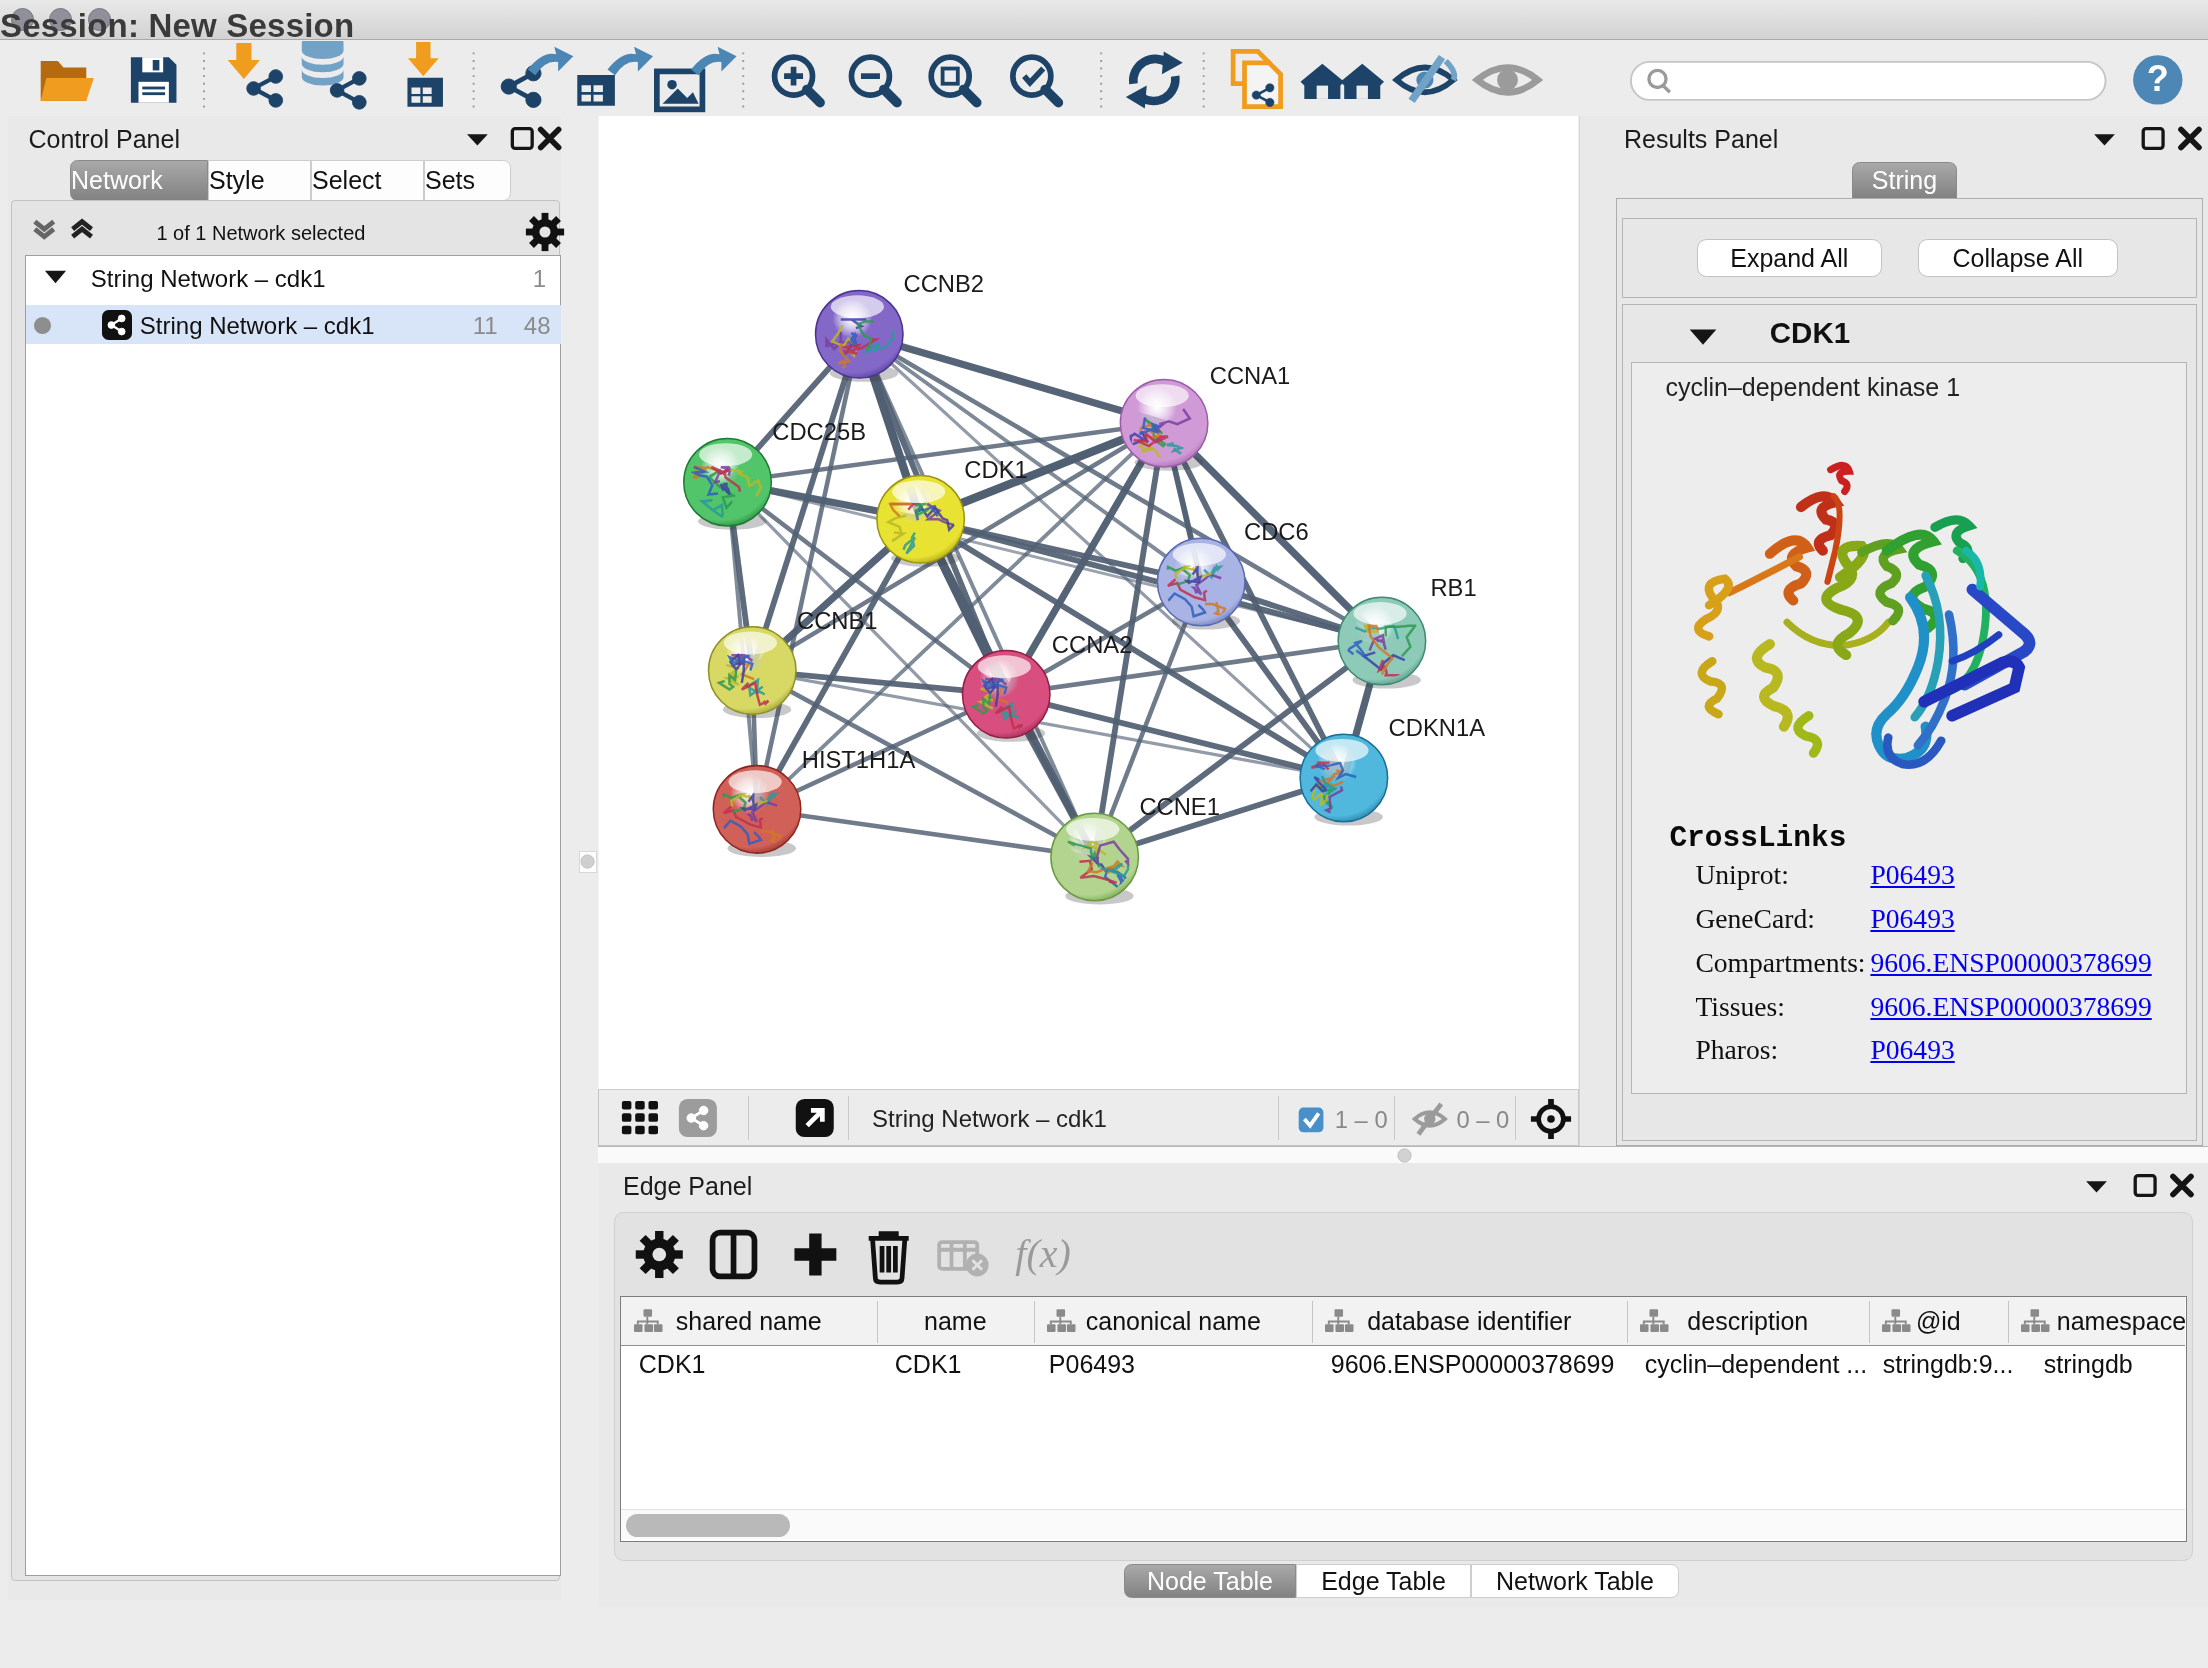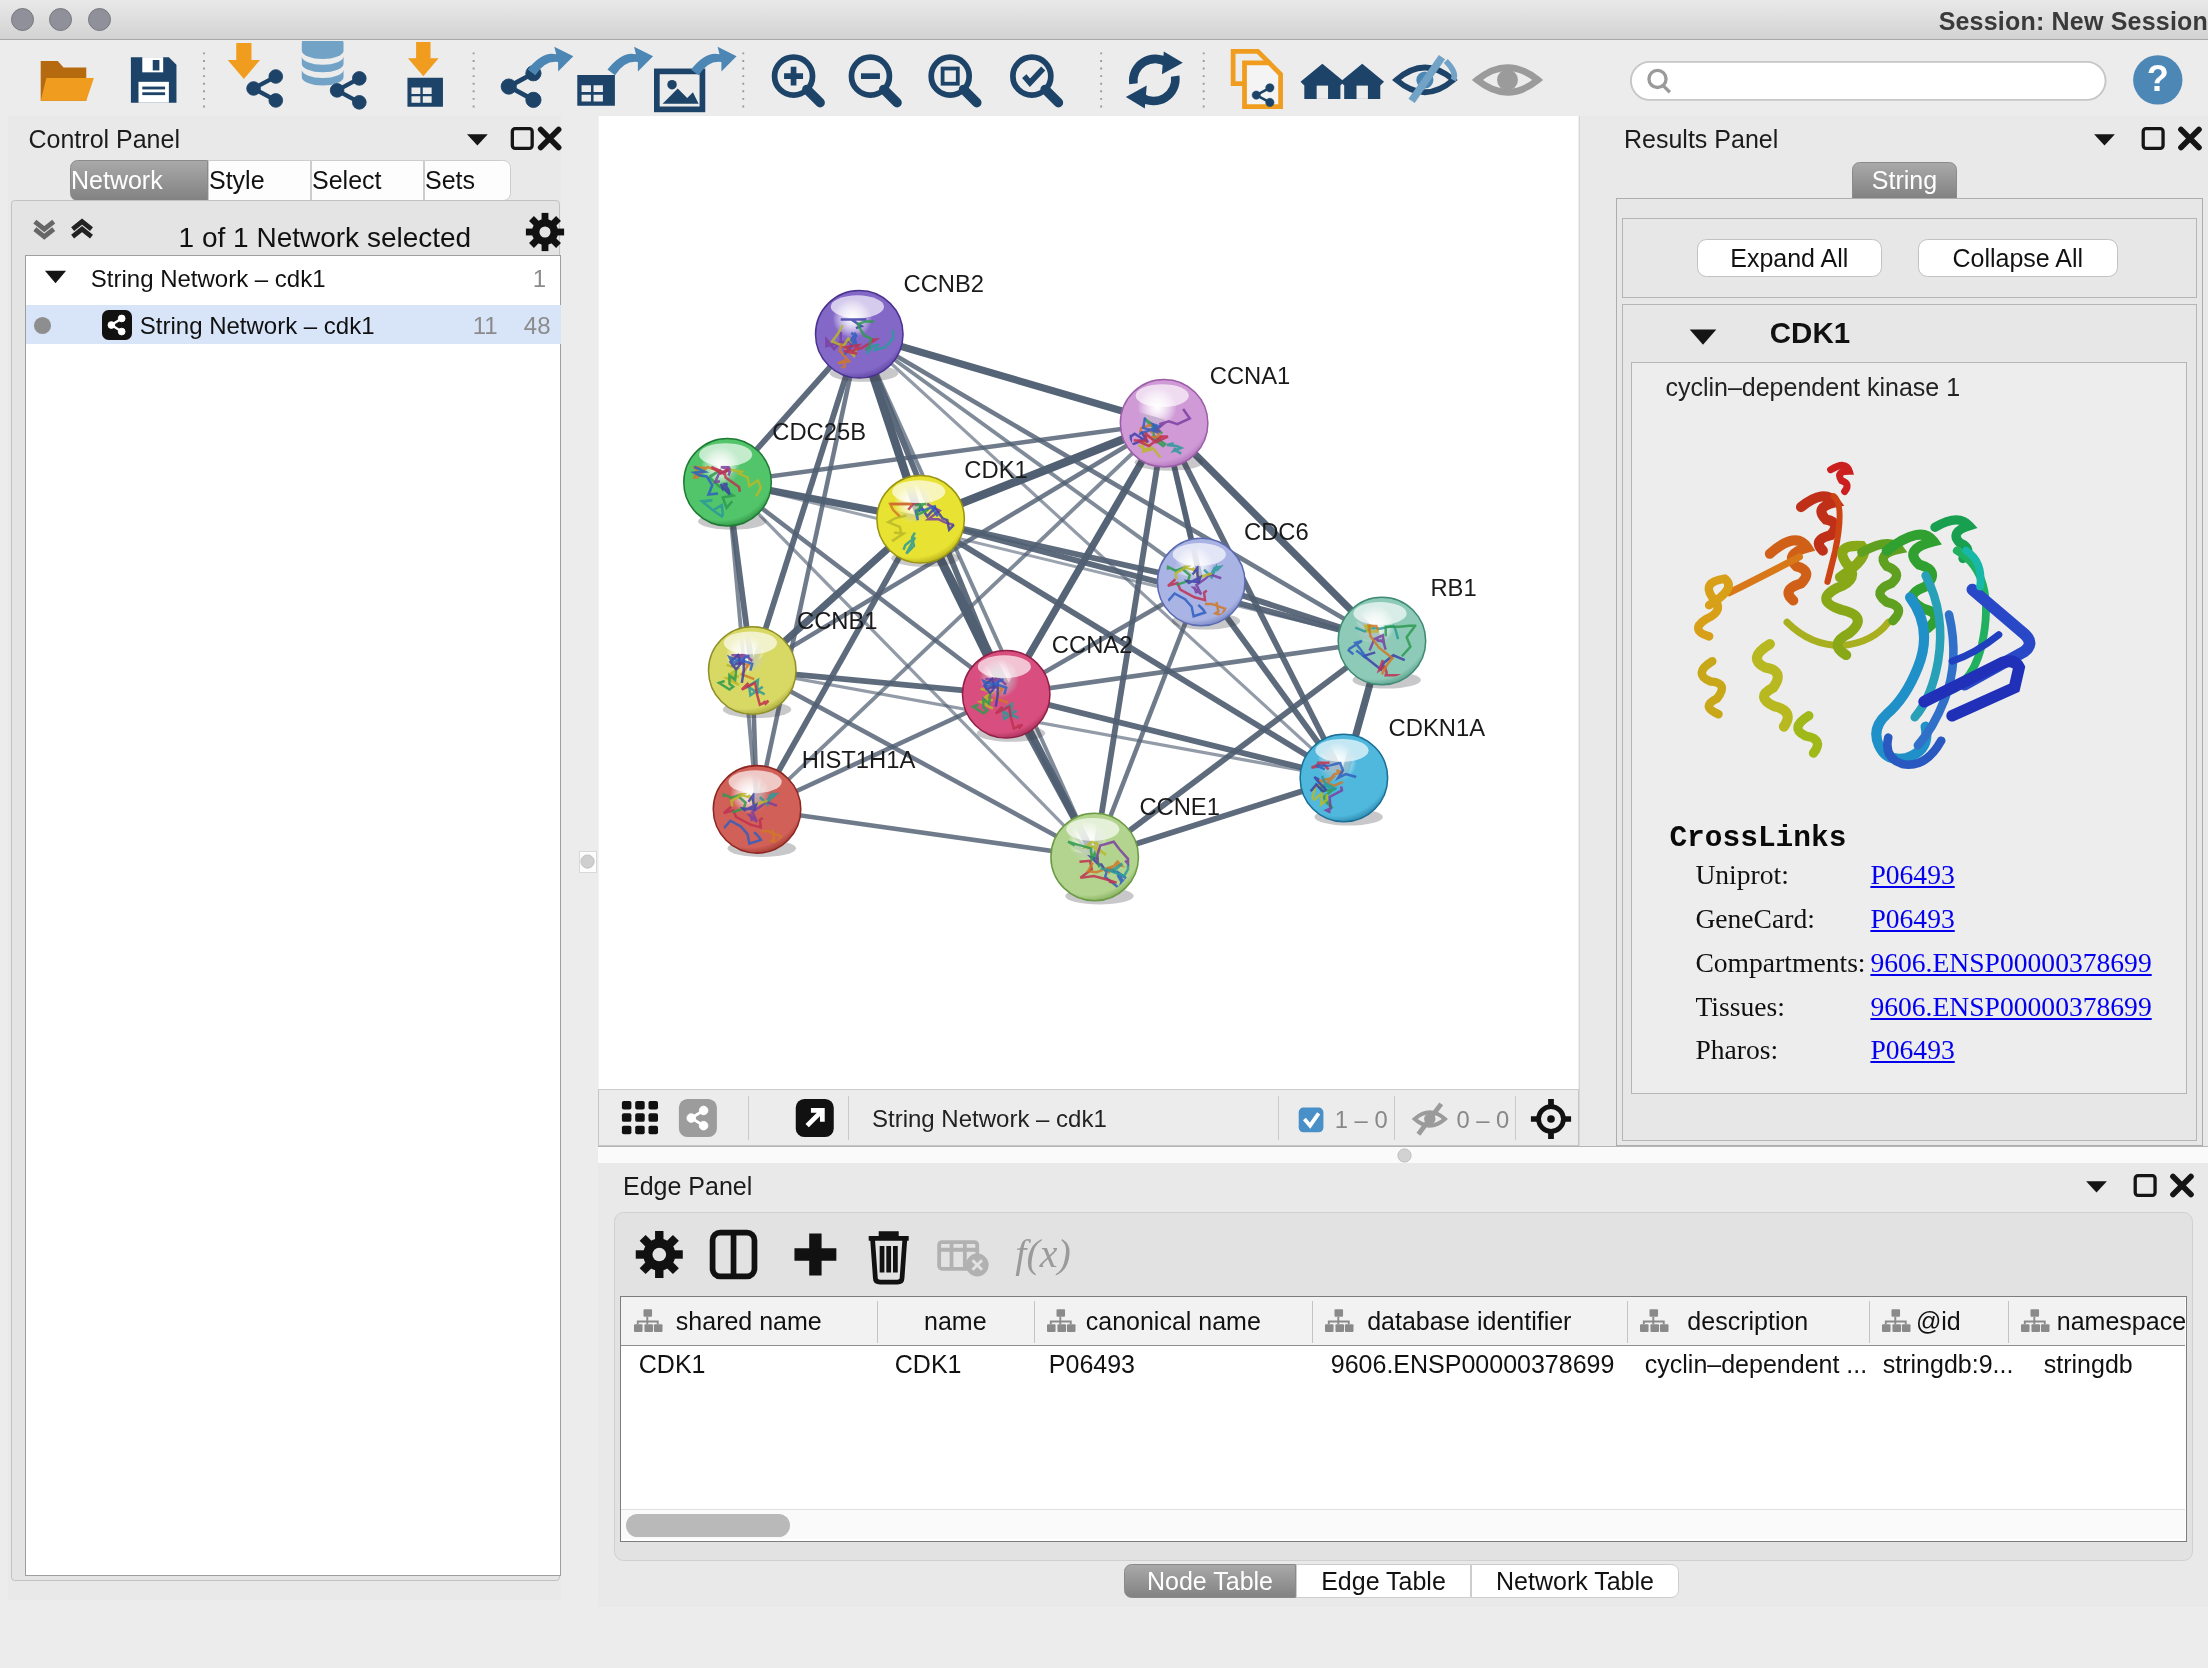--- a/index.html
+++ b/index.html
@@ -1,20 +1,20 @@
 <!DOCTYPE html>
 <html style="font-size:15px"><head><meta charset="utf-8"><style>
 *{margin:0;padding:0;box-sizing:border-box}
 html,body{width:2208px;height:1668px;overflow:hidden}
 body{font-family:"Liberation Sans",sans-serif;background:#ececec}
 #app{position:relative;width:2208px;height:1668px;background:#ececec}
 .abs{position:absolute}
 .titlebar{left:0;top:0;width:2208px;height:40px;background:linear-gradient(#e9e9e9,#d2d2d2);border-bottom:1px solid #a9a9a9}
 .tl{top:7.6px;width:23px;height:23px;border-radius:50%;background:#90909a;border:1px solid #78787f}
-.wtitle{top:6.7px;left:0;width:2208px;text-align:right;font-size:25px;color:#3a3a3a;font-weight:bold;letter-spacing:0.2px}
+.wtitle{top:6.7px;left:0;width:2208px;text-align:left;font-size:33px;color:#3a3a3a;font-weight:bold;letter-spacing:0.2px}
 .panel-title{font-size:25px;color:#1b1b1b}
 
 .cpanel{left:7.6px;top:116px;width:553px;height:1484px;background:#e9e9e9}
 .tab{position:absolute;top:160px;height:41px;border:1px solid #cdcdcd;background:#fdfdfd;color:#111;font-size:25px;text-align:left;line-height:39px}
 .tab.sel{background:linear-gradient(#a9a9a9,#828282);color:#fff;border-color:#8a8a8a}
 .subpanel{position:absolute;left:11.4px;top:200px;width:549px;height:1381px;background:#e4e4e4;border:1px solid #c2c2c2;border-radius:3.8px}
 .listbox{position:absolute;left:12.4px;top:54px;width:536px;height:1321px;background:#fff;border:1px solid #9e9e9e}
 .lrow{position:absolute;left:0;width:535px;height:39px;font-size:24px;color:#111}
 .num{position:absolute;color:#8b8b8b;font-size:24px}
 
@@ -188,21 +188,21 @@
     <div class="tab" style="left:424px;width:87px;border-radius:0 7.6px 7.6px 0">Sets</div>
     <div class="abs subpanel">
       <svg class="abs" style="left:15px;top:13.3px" width="95" height="34" viewBox="0 0 100 36">
 <g stroke="#666" stroke-width="5" fill="none">
           <path d="M8,8 L18,16 L28,8 M8,16 L18,24 L28,16"></path>
         </g>
 <g stroke="#222" stroke-width="5" fill="none">
           <path d="M48,16 L58,8 L68,16 M48,24 L58,16 L68,24"></path>
         </g>
 </svg>
-      <div class="abs" style="left:151px;top:21px;width:323px;text-align:center;font-size:28px;color:#111">1 of 1 Network selected</div>
+      <div class="abs" style="left:144px;top:21px;width:323px;font-size:20px;color:#111">1 of 1 Network selected</div>
       <svg class="abs" style="left:510px;top:7.6px" width="46" height="46" viewBox="0 0 48 48">
         <g transform="translate(24,24) scale(1.05)" fill="#111">
           <rect x="-3.4" y="-19" width="6.8" height="9" transform="rotate(0)"></rect>
           <rect x="-3.4" y="-19" width="6.8" height="9" transform="rotate(45)"></rect>
           <rect x="-3.4" y="-19" width="6.8" height="9" transform="rotate(90)"></rect>
           <rect x="-3.4" y="-19" width="6.8" height="9" transform="rotate(135)"></rect>
           <rect x="-3.4" y="-19" width="6.8" height="9" transform="rotate(180)"></rect>
           <rect x="-3.4" y="-19" width="6.8" height="9" transform="rotate(225)"></rect>
           <rect x="-3.4" y="-19" width="6.8" height="9" transform="rotate(270)"></rect>
           <rect x="-3.4" y="-19" width="6.8" height="9" transform="rotate(315)"></rect>

